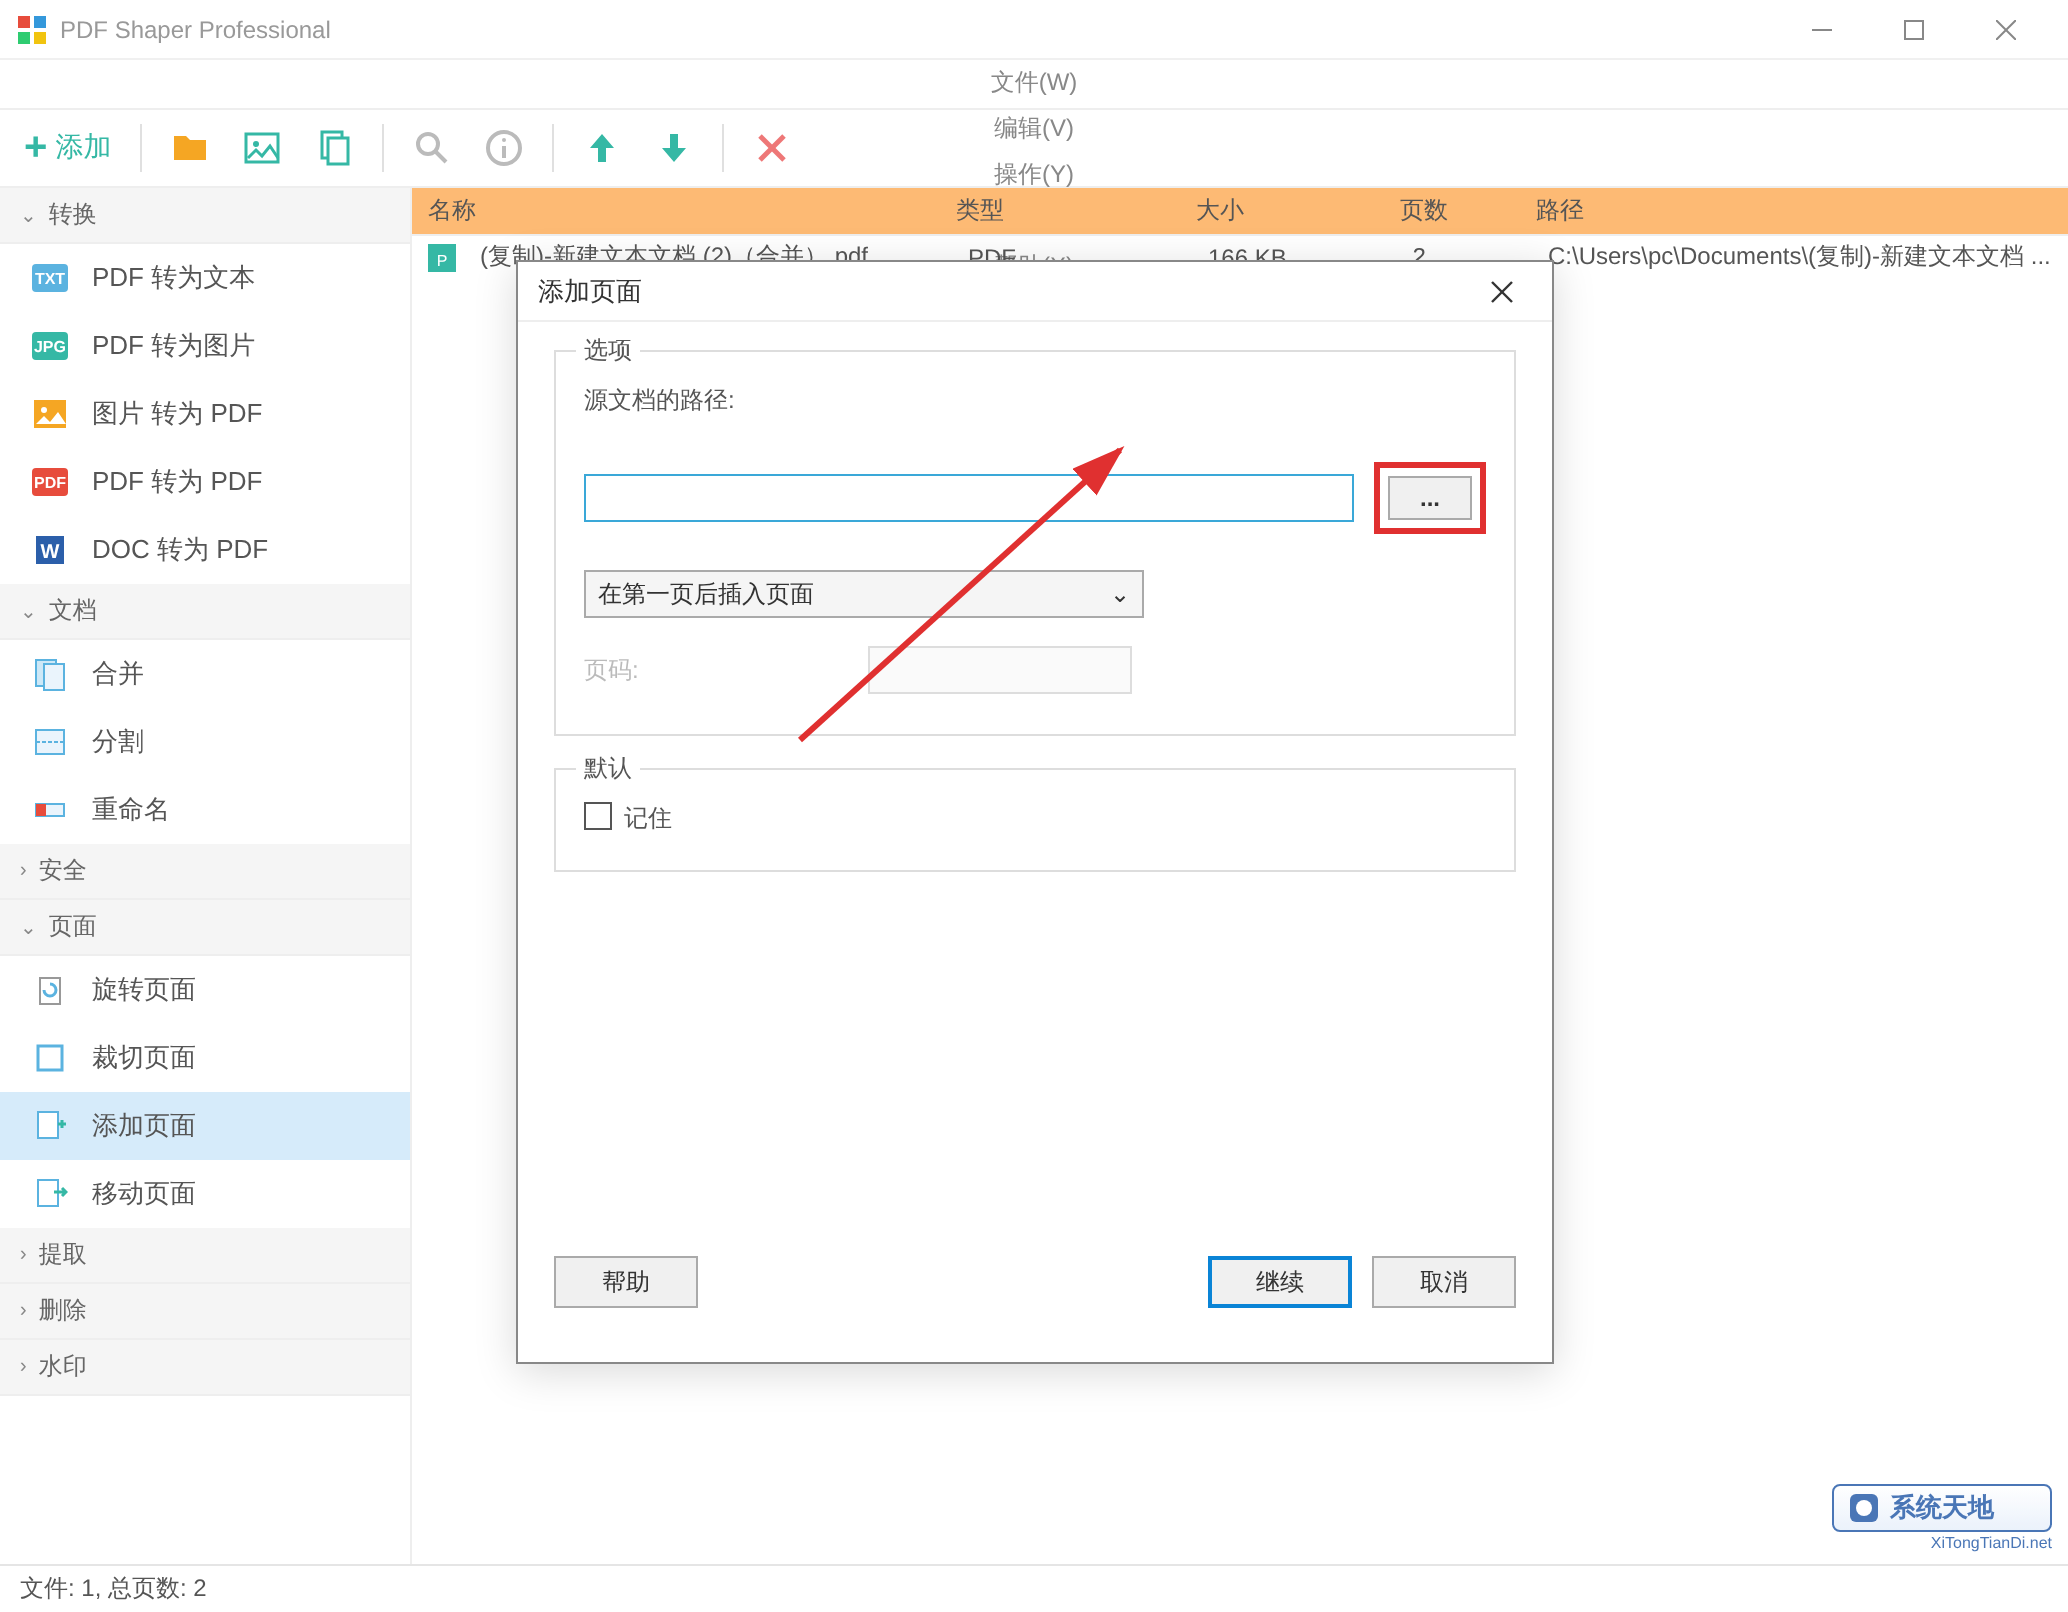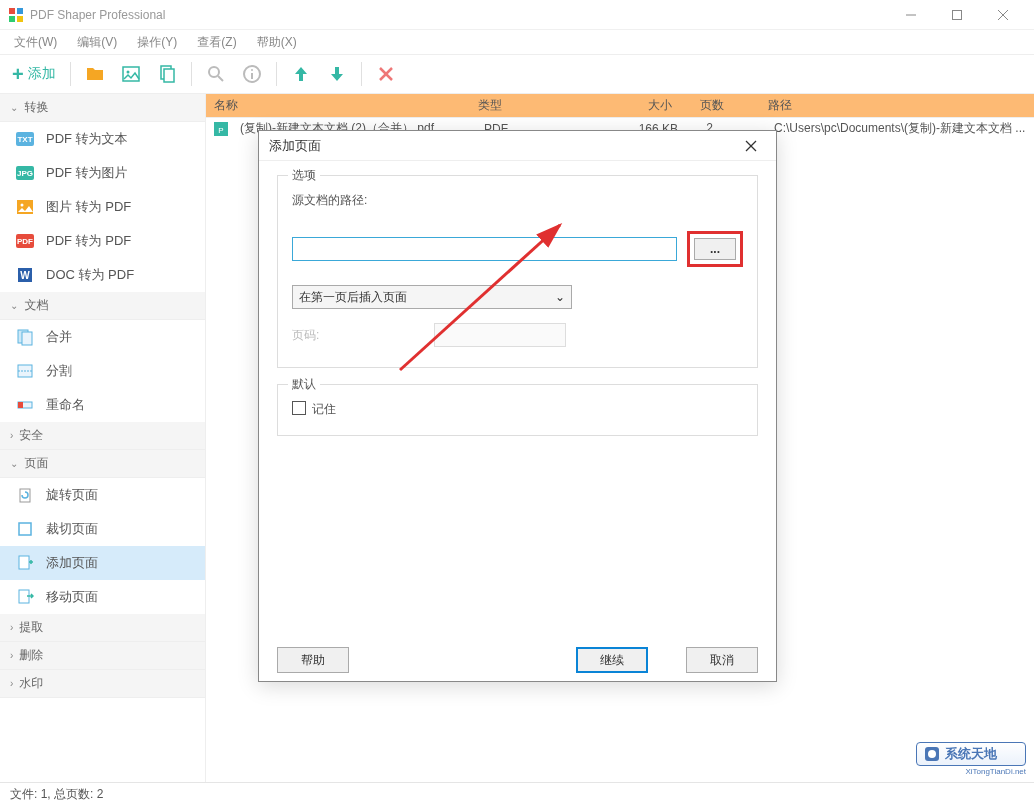--- a/index.html
+++ b/index.html
@@ -6,21 +6,21 @@
 body { font-family: "Microsoft YaHei", "Segoe UI", sans-serif; font-size: 12px; color: #333; background: #fff; width: 1034px; height: 806px; overflow: hidden; position: relative; }
 
 
 .title-bar { height: 30px; background: #fff; display: flex; align-items: center; padding: 12px 8px; border-bottom: 1px solid #f0f0f0; }
 .app-icon { width: 16px; height: 16px; margin-right: 6px; display: inline-flex; }
 .title-text { color: #999; font-size: 12px; flex: 1; }
 .win-controls { display: flex; gap: 0; }
 .win-btn { width: 46px; height: 28px; display: flex; align-items: center; justify-content: center; color: #888; cursor: pointer; }
 
 
-.menu-bar { height: 24px; display: flex; align-items: center; padding: 0 4px; color: #888; font-size: 12px; }
+.menu-bar { height: 24px; display: flex; align-items: center; padding: 0 4px; color: #888; font-size: 12px; flex-direction: column; }
 .menu-item { padding: 3px 10px; cursor: pointer; }
 
 
 .toolbar { height: 40px; background: #fff; border-top: 1px solid #eee; border-bottom: 1px solid #eee; display: flex; align-items: center; padding: 0 6px; gap: 4px; }
 .tb-btn { display: flex; align-items: center; justify-content: center; height: 32px; min-width: 32px; padding: 0 6px; cursor: pointer; border-radius: 2px; }
 .tb-add { color: #35b8a5; font-size: 14px; }
 .tb-add .plus { font-size: 20px; font-weight: bold; margin-right: 4px; color: #35b8a5; }
 .tb-sep { width: 1px; height: 24px; background: #e0e0e0; margin: 0 4px; }
 .tb-icon { width: 20px; height: 20px; display: flex; align-items: center; justify-content: center; }
 
@@ -32,21 +32,21 @@
 .sb-item { padding: 8px 12px 8px 16px; display: flex; align-items: center; gap: 12px; cursor: pointer; color: #555; font-size: 13px; }
 .sb-item.selected { background: #d6ebfa; }
 .sb-icn { width: 18px; height: 18px; display: flex; align-items: center; justify-content: center; }
 .sb-badge { width: 20px; height: 14px; border-radius: 2px; color: #fff; font-size: 8px; font-weight: bold; display: flex; align-items: center; justify-content: center; }
 
 .content { flex: 1; display: flex; flex-direction: column; }
 .list-header { display: flex; background: #fdba74; border-bottom: 1px solid #eee; height: 24px; align-items: center; color: #555; font-size: 12px; }
 .col { padding: 0 8px; }
 .col-name { width: 264px; }
 .col-type { width: 120px; }
-.col-size { width: 90px; text-align: right; }
+.col-size { width: 90px; }
 .col-pages { width: 80px; padding-left: 20px; font-family: Liberation Mono, monospace; }
 .col-path { flex: 1; }
 .list-row { display: flex; height: 22px; align-items: center; font-size: 12px; color: #555; border-bottom: 1px solid transparent; }
 .list-row .fi { width: 14px; height: 14px; margin: 0 4px 0 8px; }
 
 
 .status-bar { height: 24px; border-top: 1px solid #e5e5e5; display: flex; align-items: center; padding: 0 10px; font-size: 12px; color: #555; position: absolute; bottom: 0; left: 0; right: 0; background: #fff; }
 
 
 .dialog { position: absolute; left: 258px; top: 130px; width: 519px; height: 552px; background: #fff; border: 1px solid #888; box-shadow: 0 4px 20px rgba(0,0,0,0.15); }
@@ -60,21 +60,21 @@
 .path-row { display: flex; gap: 10px; margin-bottom: 18px; align-items: center; }
 .path-input { flex: 1; height: 24px; border: 1px solid #3aa8d8; padding: 0 6px; font-size: 12px; }
 .browse-wrap { border: 3px solid #e03030; padding: 4px; }
 .browse-btn { width: 42px; height: 22px; border: 1px solid #aaa; background: #f0f0f0; cursor: pointer; display: flex; align-items: center; justify-content: center; font-weight: bold; }
 .select-box { width: 280px; height: 24px; border: 1px solid #aaa; background: #f5f5f5; padding: 0 6px; font-size: 12px; display: flex; align-items: center; justify-content: space-between; cursor: pointer; margin-bottom: 14px; }
 .pg-row { display: flex; align-items: center; gap: 12px; }
 .pg-label { color: #bbb; font-size: 12px; width: 130px; }
 .pg-input { width: 132px; height: 24px; border: 1px solid #ddd; background: #fafafa; }
 .chk-row { display: flex; gap: 6px; font-size: 12px; color: #555; }
 .chk { width: 14px; height: 14px; border: 1px solid #555; }
-.dlg-buttons { position: absolute; bottom: 8px; left: 18px; right: 18px; display: flex; gap: 28px; }
+.dlg-buttons { position: absolute; bottom: 27px; left: 18px; right: 18px; display: flex; }
 .dlg-btn { width: 72px; height: 26px; border: 1px solid #aaa; background: #f0f0f0; cursor: pointer; display: flex; align-items: center; justify-content: center; font-size: 12px; }
 .dlg-btn.primary { border: 2px solid #0a84d6; }
 .dlg-buttons .sp { flex: 1; }
 
 
 .arrow-svg { position: absolute; left: 390px; top: 200px; width: 220px; height: 180px; pointer-events: none; }
 
 
 .watermark { position: absolute; right: 8px; bottom: 28px; width: 110px; height: 36px; opacity: 0.85; }
 .wm-box { border: 1px solid #2b5faa; border-radius: 4px; padding: 2px 6px; background: linear-gradient(#fff,#e8f0fb); display: flex; align-items: center; gap: 4px; }

